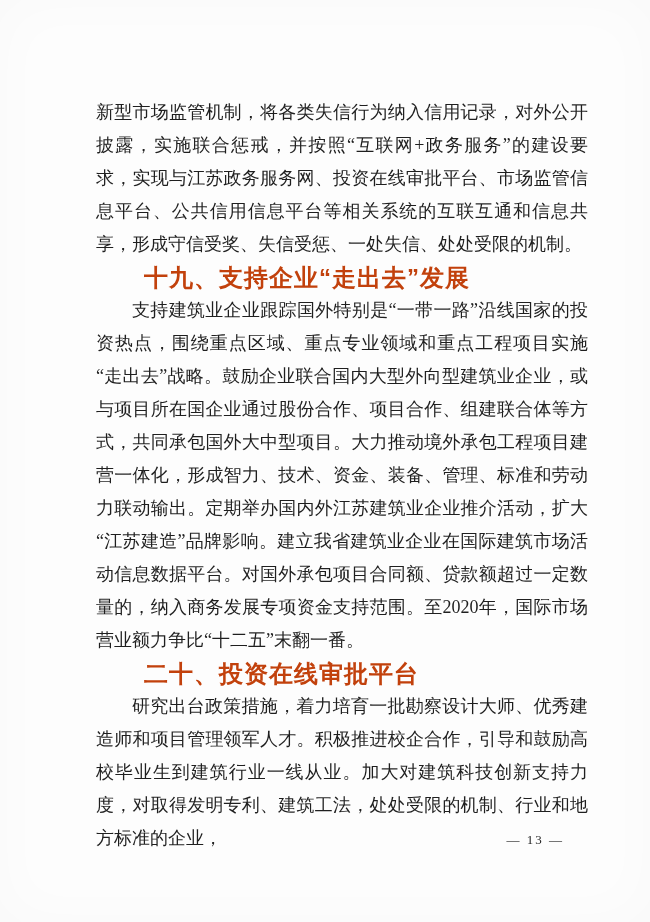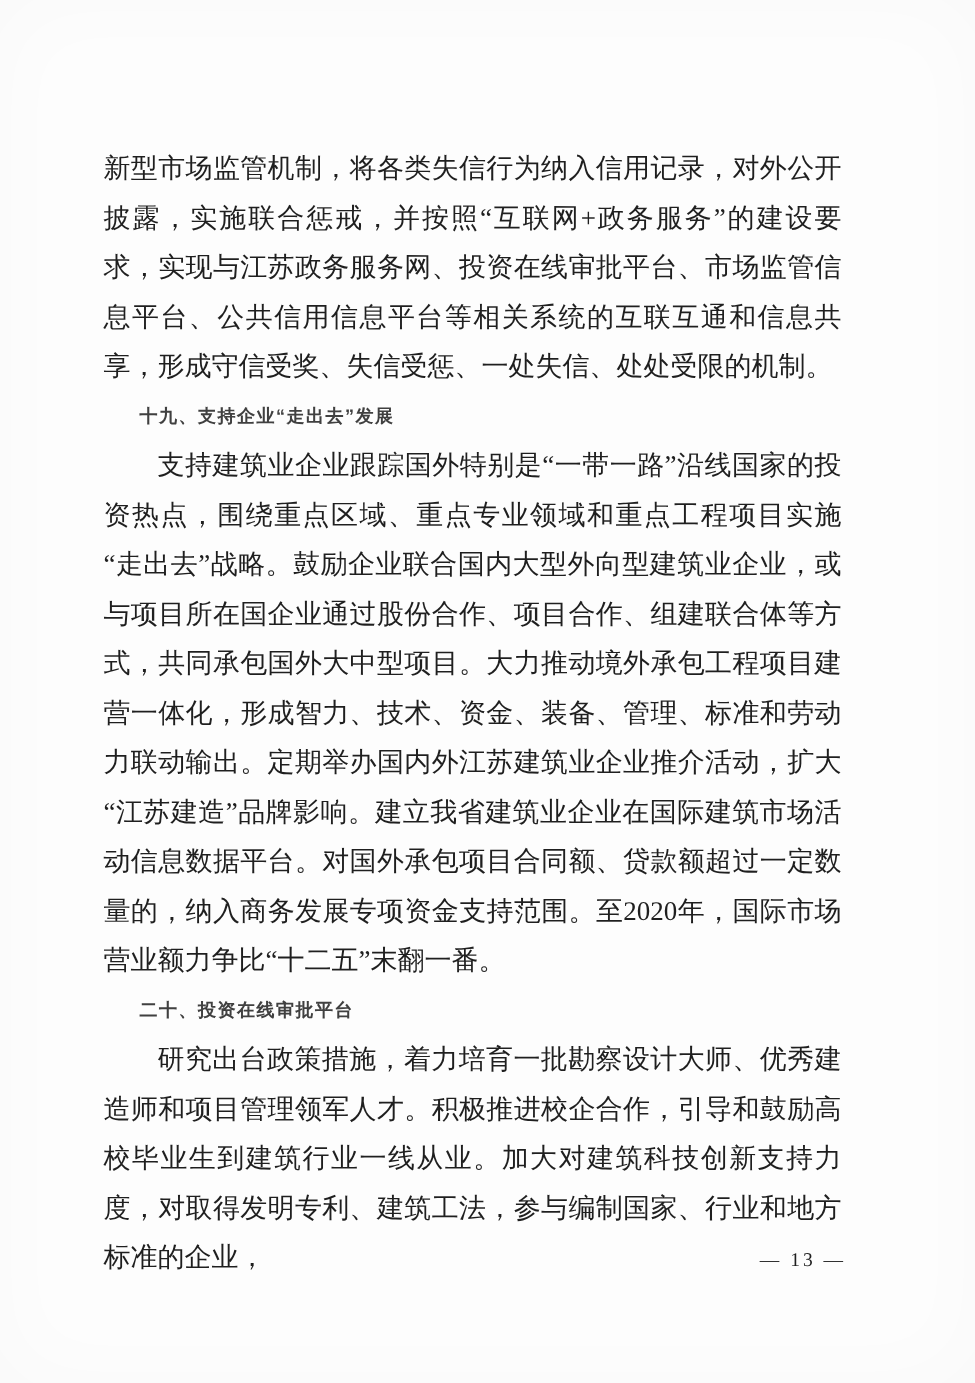--- a/index.html
+++ b/index.html
@@ -15,46 +15,46 @@
   }
   .page {
     position: absolute;
     inset: 0;
     background: #fdfdfd;
     
     box-shadow: inset 0 0 60px rgba(0,0,0,0.02);
   }
   .doc {
     position: absolute;
-    left: 69px;
+    left: 96px;
     top: 96px;
     width: 492px;
     font-family: "Liberation Serif", "DejaVu Serif", serif;
     font-size: 18px;
     line-height: 33px;
     color: #1f1f1f;
     text-align: justify;
     text-justify: inter-character;
   }
   .para {
     margin: 0;
     text-indent: 2em;
   }
   .para.continued {
     text-indent: 0;
   }
   .heading {
     margin: 0;
     font-family: "Liberation Sans", "DejaVu Sans", sans-serif;
     font-weight: 700;
-    font-size: 12px;
+    font-size: 24px;
     line-height: 33px;
     text-indent: 2em;
     letter-spacing: 1px;
-    color: #404040;
+    color: #c2410c;
   }
   .page-number {
     position: absolute;
     top: 829px;
     right: 86px;
     font-family: "Liberation Serif", "DejaVu Serif", serif;
     font-size: 13px;
     line-height: 22px;
     color: #1f1f1f;
     letter-spacing: 2px;
@@ -69,19 +69,19 @@
   <div class="doc">
 
     <p class="para continued">新型市场监管机制，将各类失信行为纳入信用记录，对外公开披露，实施联合惩戒，并按照“互联网+政务服务”的建设要求，实现与江苏政务服务网、投资在线审批平台、市场监管信息平台、公共信用信息平台等相关系统的互联互通和信息共享，形成守信受奖、失信受惩、一处失信、处处受限的机制。</p>
 
     <h2 class="heading">十九、支持企业“走出去”发展</h2>
 
     <p class="para">支持建筑业企业跟踪国外特别是“一带一路”沿线国家的投资热点，围绕重点区域、重点专业领域和重点工程项目实施“走出去”战略。鼓励企业联合国内大型外向型建筑业企业，或与项目所在国企业通过股份合作、项目合作、组建联合体等方式，共同承包国外大中型项目。大力推动境外承包工程项目建营一体化，形成智力、技术、资金、装备、管理、标准和劳动力联动输出。定期举办国内外江苏建筑业企业推介活动，扩大“江苏建造”品牌影响。建立我省建筑业企业在国际建筑市场活动信息数据平台。对国外承包项目合同额、贷款额超过一定数量的，纳入商务发展专项资金支持范围。至2020年，国际市场营业额力争比“十二五”末翻一番。</p>
 
     <h2 class="heading">二十、投资在线审批平台</h2>
 
-    <p class="para">研究出台政策措施，着力培育一批勘察设计大师、优秀建造师和项目管理领军人才。积极推进校企合作，引导和鼓励高校毕业生到建筑行业一线从业。加大对建筑科技创新支持力度，对取得发明专利、建筑工法，参与编制国家、行业和地方标准的企业，</p>
+    <p class="para">研究出台政策措施，着力培育一批勘察设计大师、优秀建造师和项目管理领军人才。积极推进校企合作，引导和鼓励高校毕业生到建筑行业一线从业。加大对建筑科技创新支持力度，对取得发明专利、建筑工法，处处受限的机制、行业和地方标准的企业，</p>
 
   </div>
 
   <div class="page-number">— 13 —</div>
 
 </div>
 
 </body></html>

